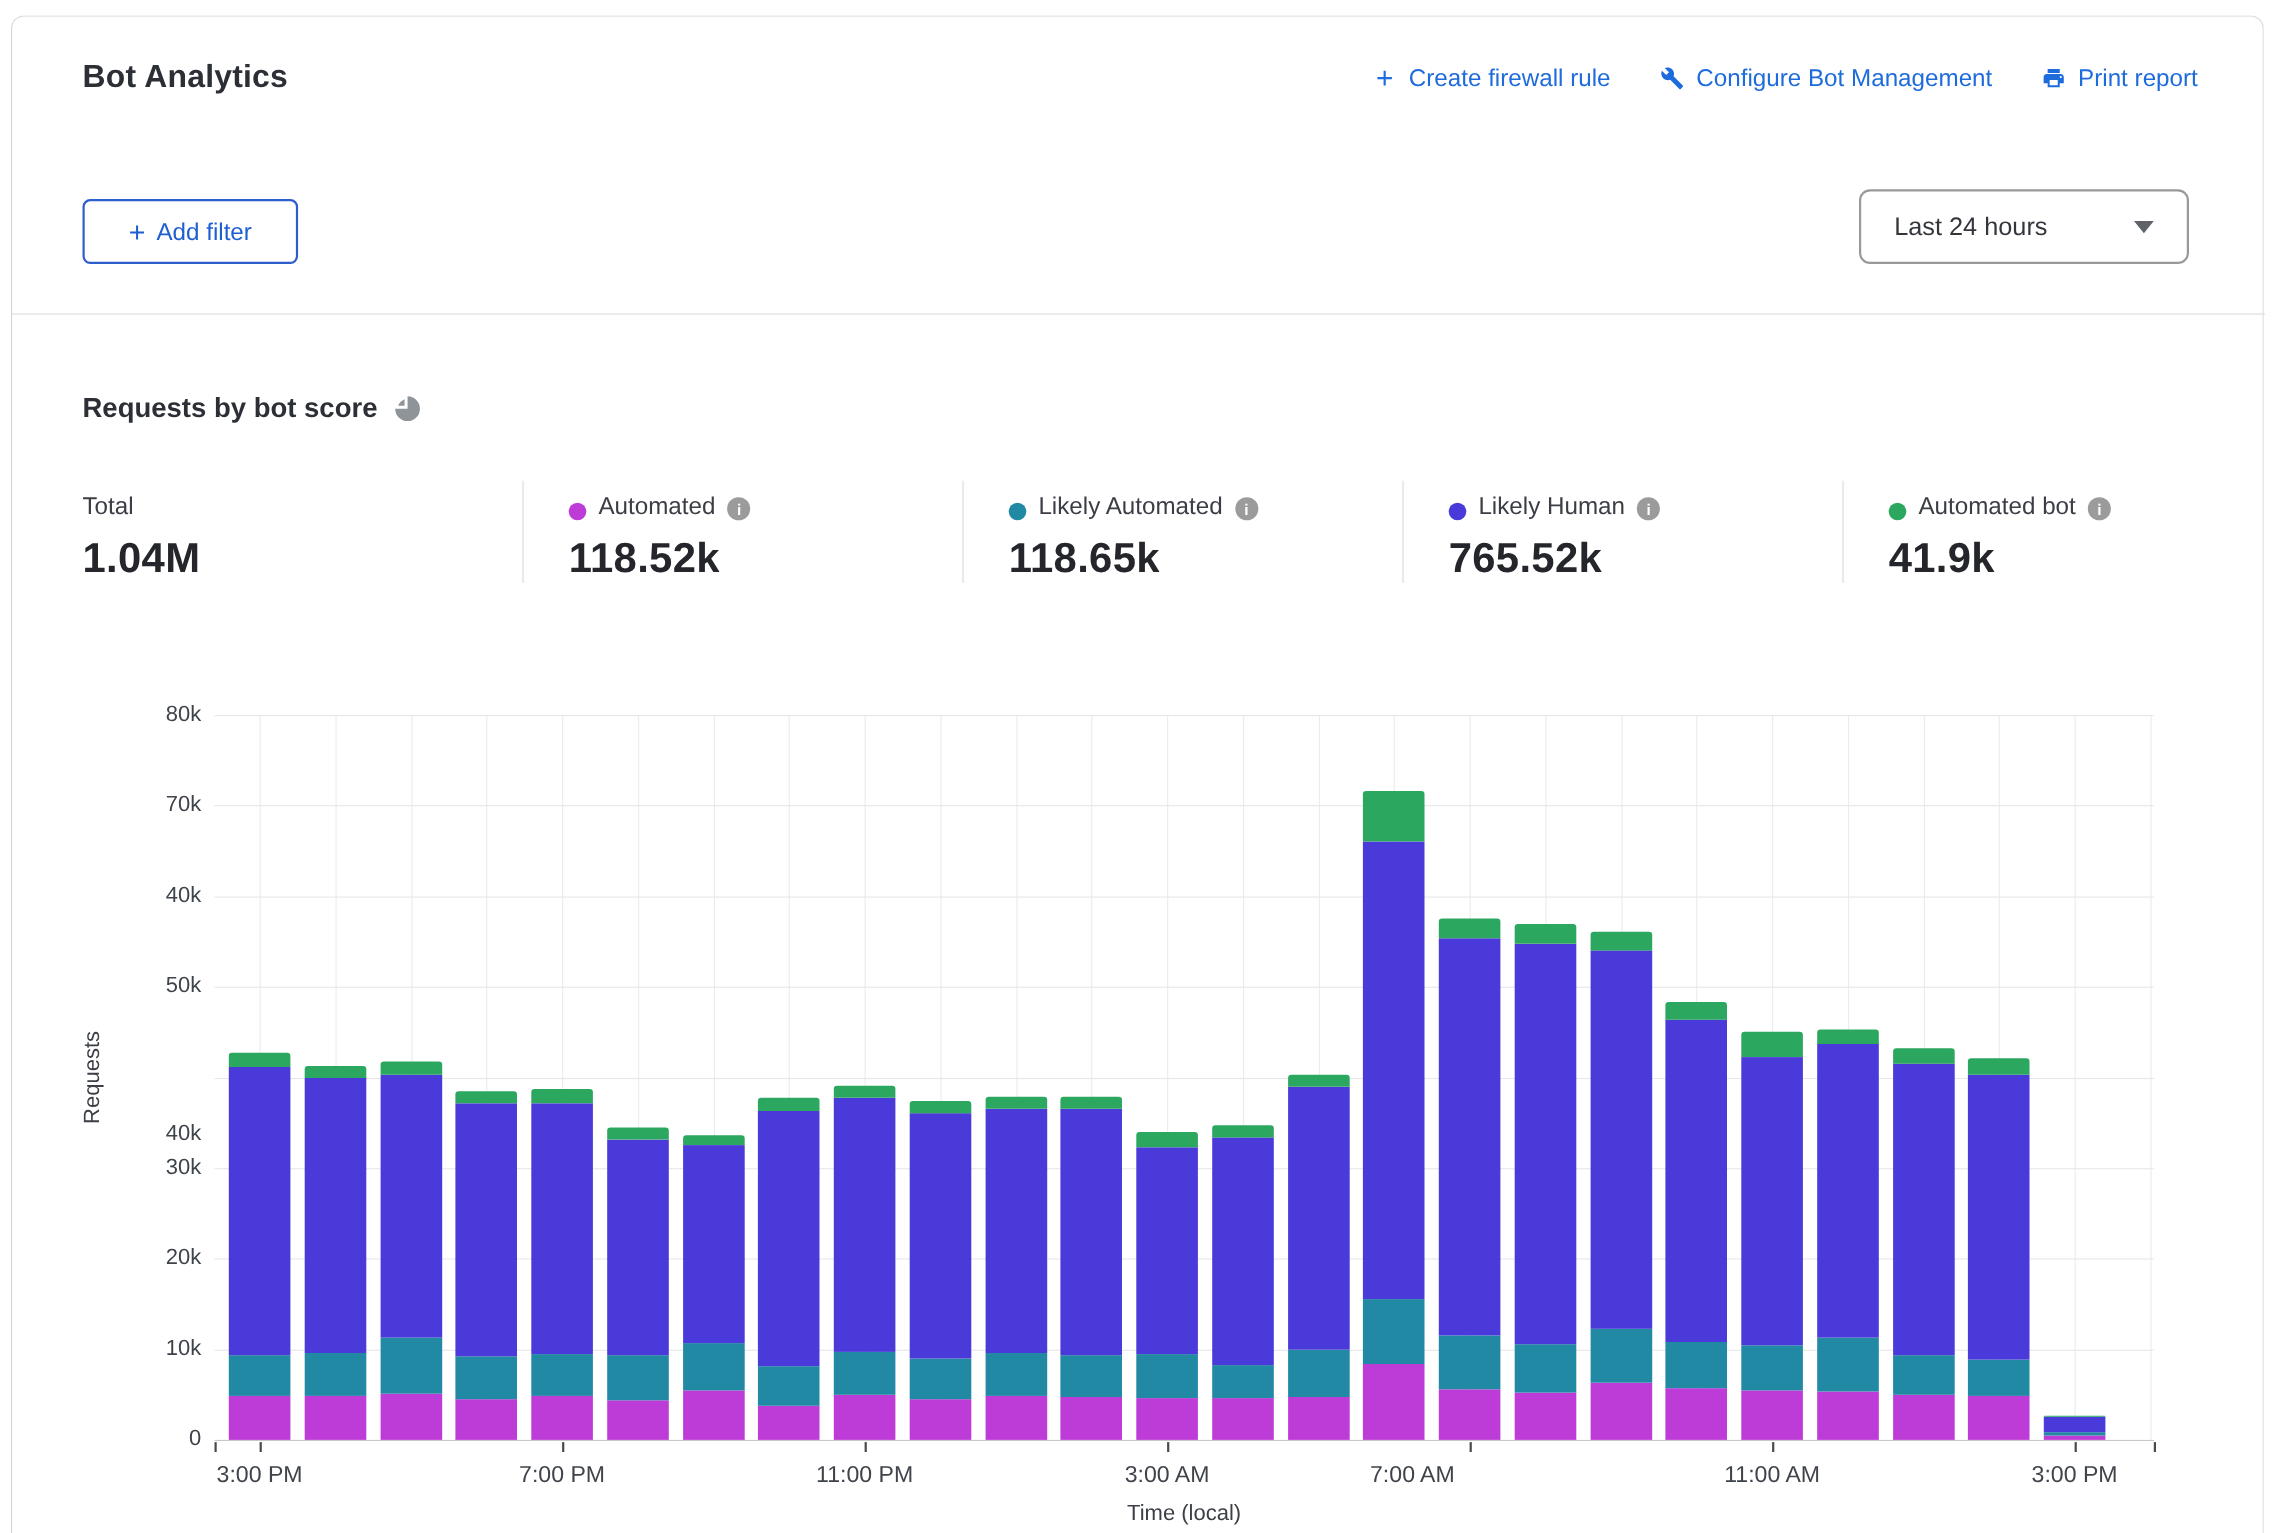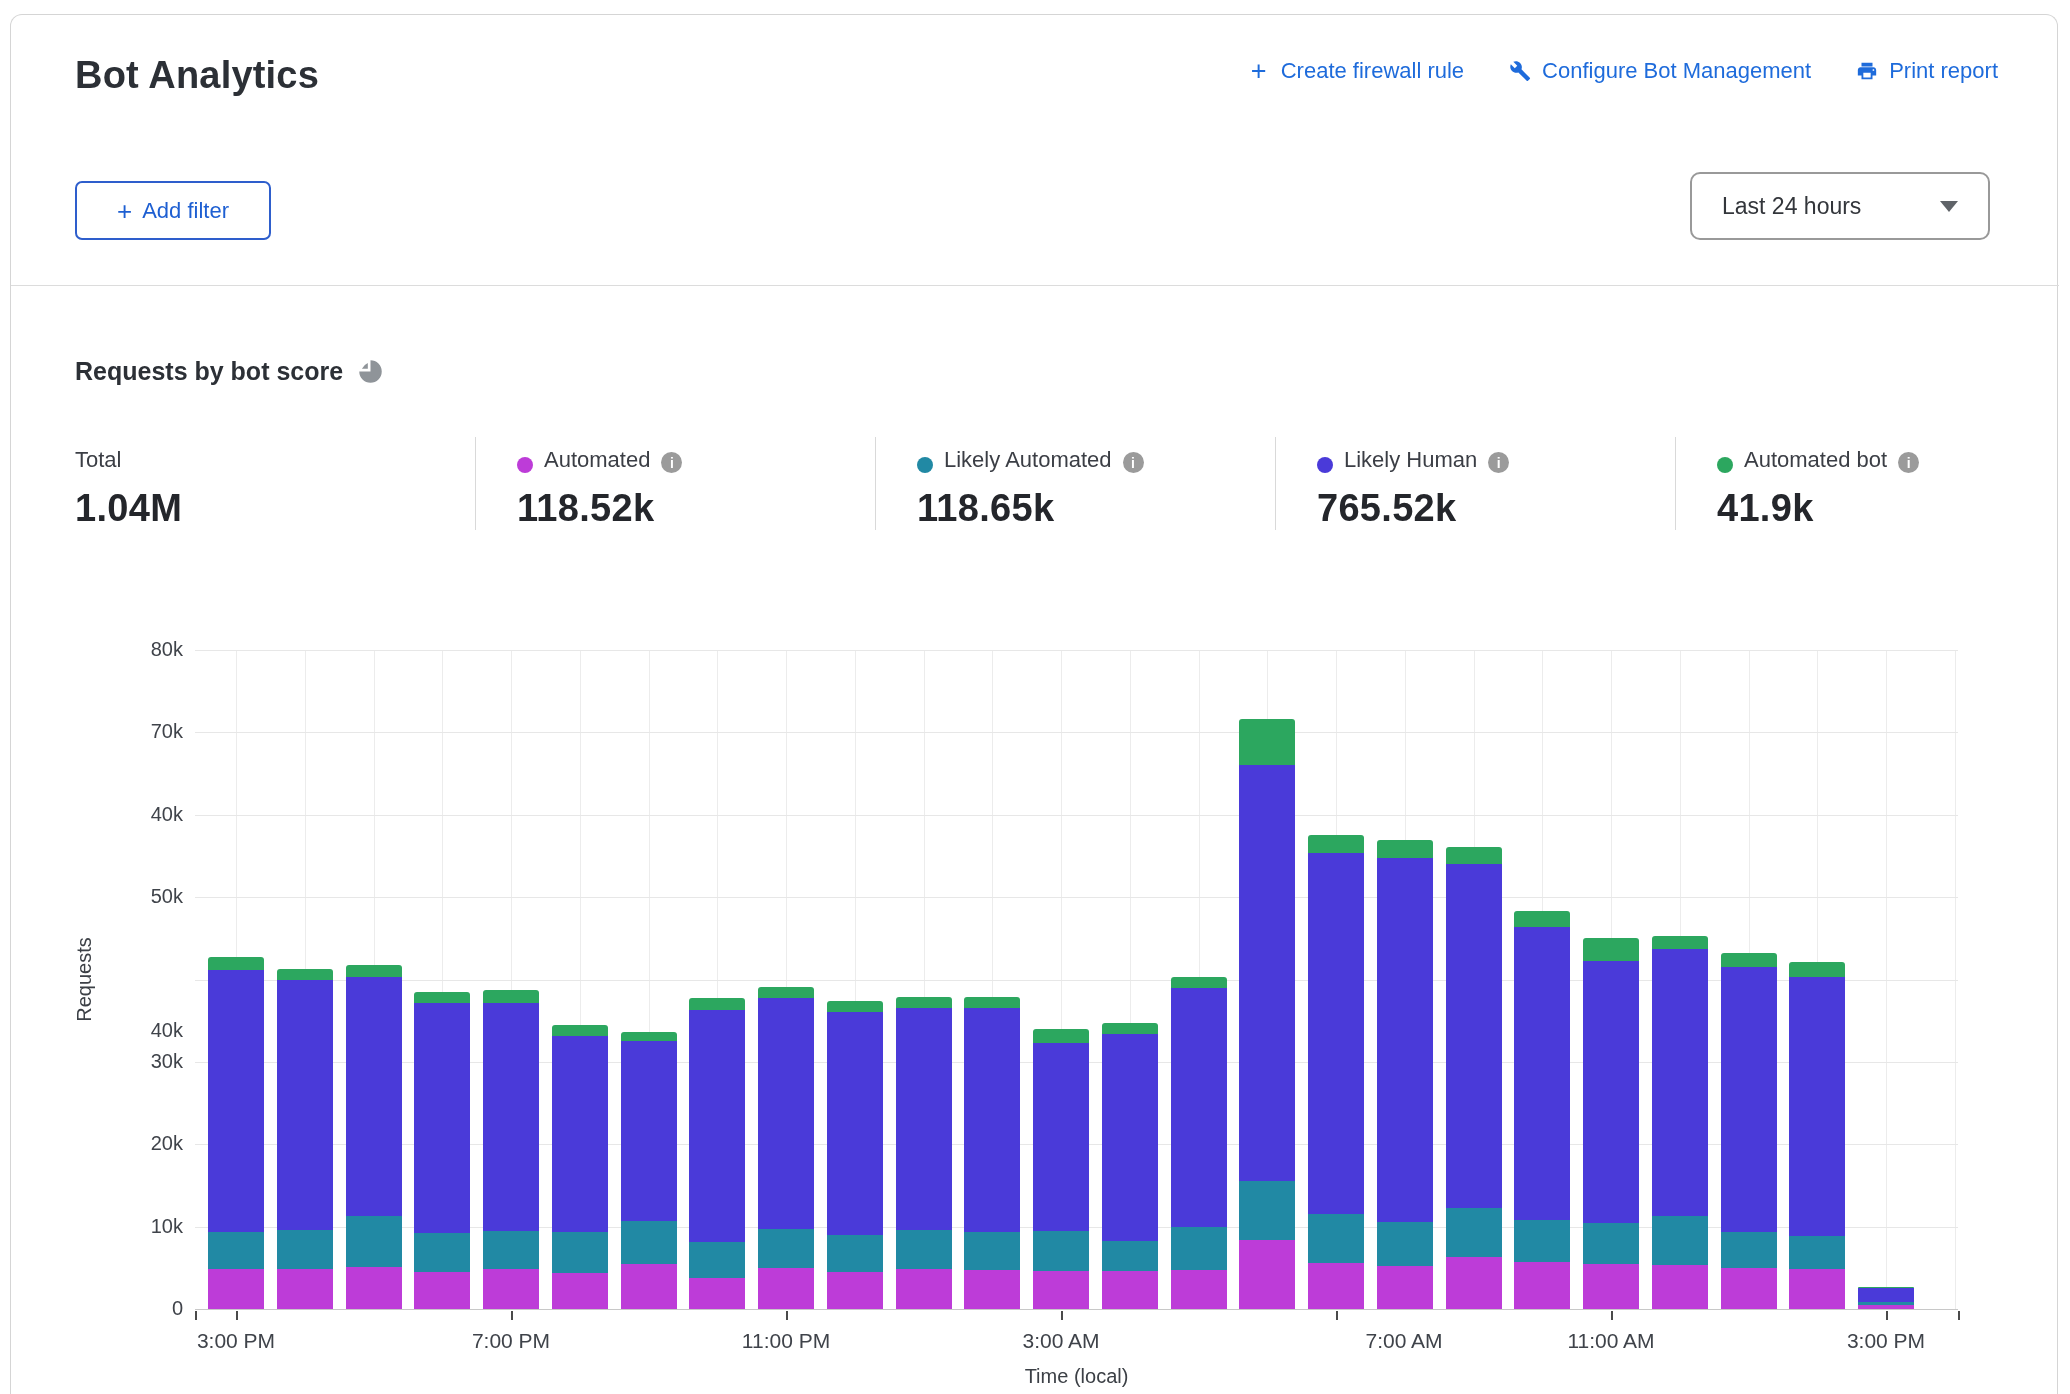--- a/index.html
+++ b/index.html
@@ -4,21 +4,21 @@
 <style>
   * { margin:0; padding:0; box-sizing:border-box; }
   html,body { width:2070px; height:1394px; background:#fff; overflow:hidden;
               font-family:"Liberation Sans", sans-serif; }
   body { position:relative; }
 
   #card { position:absolute; left:10px; top:14px; width:2048px; height:1380px;
           background:#fff; border:1px solid #d5d5d5; border-bottom:none;
           border-radius:12px 12px 0 0; }
 
-  .page-title { position:absolute; left:75px; top:54px; font-size:38px; font-weight:700;
+  .page-title { position:absolute; left:75px; top:54px; font-size:29px; font-weight:700;
                 color:#2c3036; letter-spacing:.2px; }
 
   #header-actions { position:absolute; right:72px; top:58px; display:flex; gap:44px;
                     align-items:center; }
   .hdr-action { display:flex; align-items:center; gap:10px; color:#1e6bdb; font-size:22px;
                 font-weight:500; cursor:pointer; text-decoration:none; }
   .act-icon { display:inline-flex; width:24px; height:24px; align-items:center;
               justify-content:center; }
   .act-icon svg { width:22px; height:22px; fill:#1e6bdb; }
   .plus-glyph { font-size:27px; font-weight:500; line-height:22px; }
@@ -317,20 +317,20 @@
     <div class="tick-mark" style="left: 1958px; top: 1311px;"></div>
     <div class="tick-mark" style="left: 236px; top: 1311px;"></div>
     <div class="xtick-label" style="left: 156px; top: 1329px;">3:00 PM</div>
     <div class="tick-mark" style="left: 511px; top: 1311px;"></div>
     <div class="xtick-label" style="left: 431px; top: 1329px;">7:00 PM</div>
     <div class="tick-mark" style="left: 786px; top: 1311px;"></div>
     <div class="xtick-label" style="left: 706px; top: 1329px;">11:00 PM</div>
     <div class="tick-mark" style="left: 1061px; top: 1311px;"></div>
     <div class="xtick-label" style="left: 981px; top: 1329px;">3:00 AM</div>
     <div class="tick-mark" style="left: 1336px; top: 1311px;"></div>
-    <div class="xtick-label" style="left: 1324px; top: 1329px;">7:00 AM</div>
+    <div class="xtick-label" style="left: 1204px; top: 1329px;">7:00 AM</div>
     <div class="tick-mark" style="left: 1611px; top: 1311px;"></div>
     <div class="xtick-label" style="left: 1531px; top: 1329px;">11:00 AM</div>
     <div class="tick-mark" style="left: 1886px; top: 1311px;"></div>
     <div class="xtick-label" style="left: 1806px; top: 1329px;">3:00 PM</div>
     <div class="axis-title-y" style="left: 42px; top: 967.5px;">Requests</div>
     <div class="axis-title-x" style="left: 926.5px; top: 1365px;">Time (local)</div>
   </div>
 
 </body></html>

